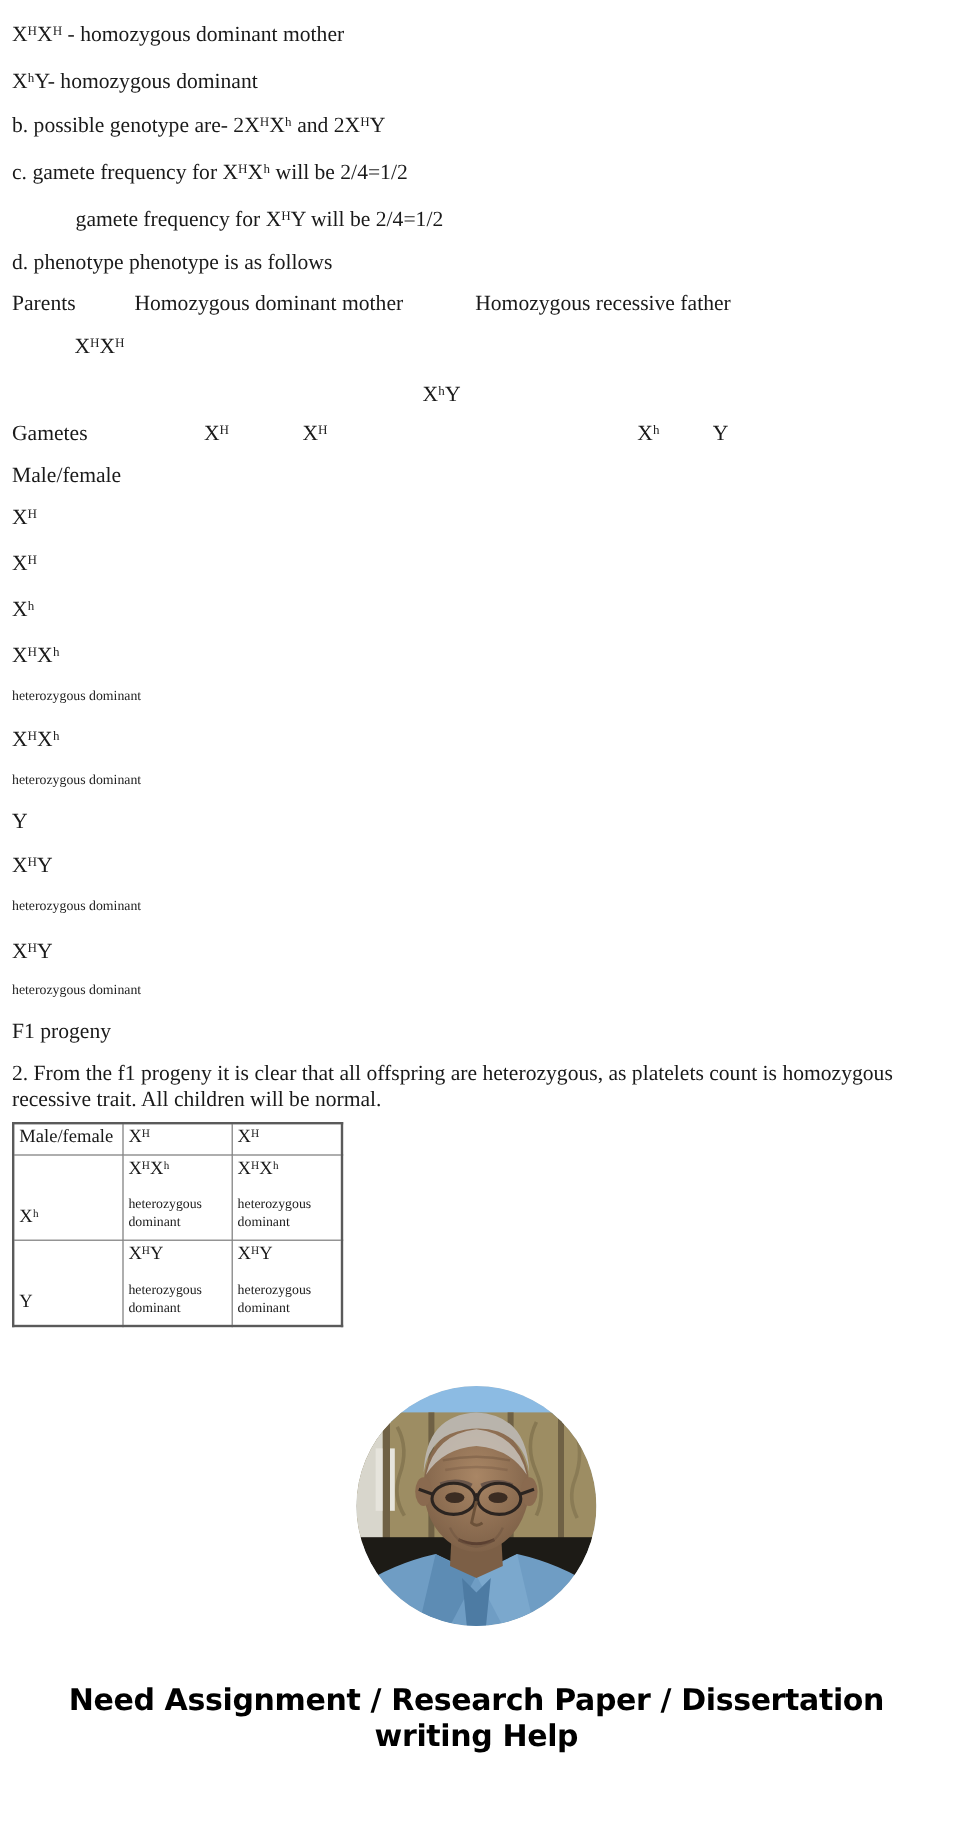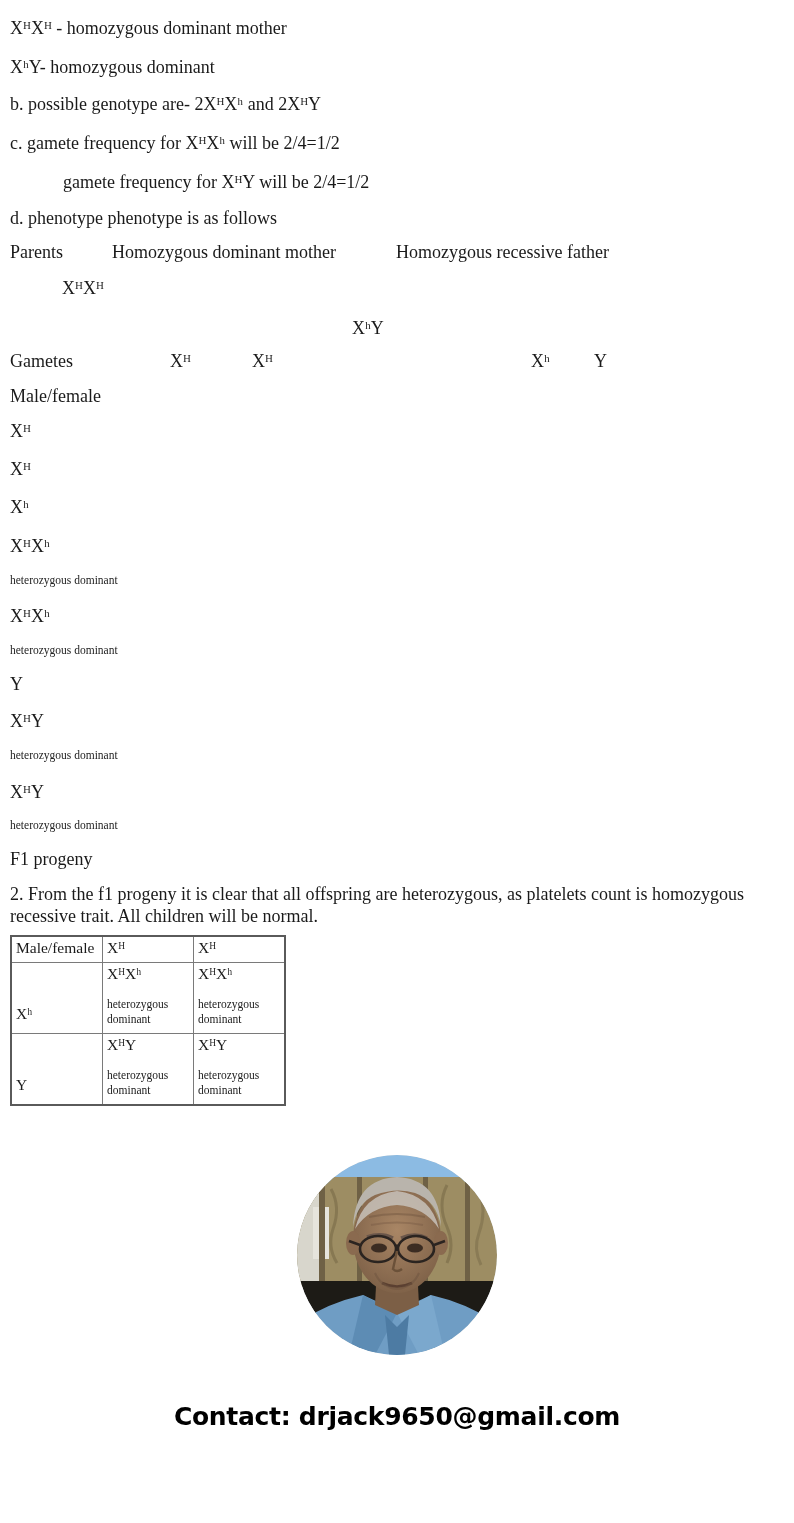--- a/index.html
+++ b/index.html
@@ -237,16 +237,17 @@
 
         <path d="M85 128 q15 7 30 0" stroke="#5b4031" stroke-width="2.6" fill="none"></path>
 
         <path d="M78 118 q6 14 22 16" stroke="#6d5340" stroke-width="2" fill="none" opacity="0.5"></path>
         <path d="M122 118 q-6 14 -22 16" stroke="#6d5340" stroke-width="2" fill="none" opacity="0.5"></path>
       </g>
     </svg>
   </div>
 
   <div class="footer">
-    <div>Contact: drjack9650@gmail.com</div>
+    <div>Need Assignment / Research Paper / Dissertation</div>
+    <div>writing Help</div>
   </div>
 
 </div>
 
 </body></html>

